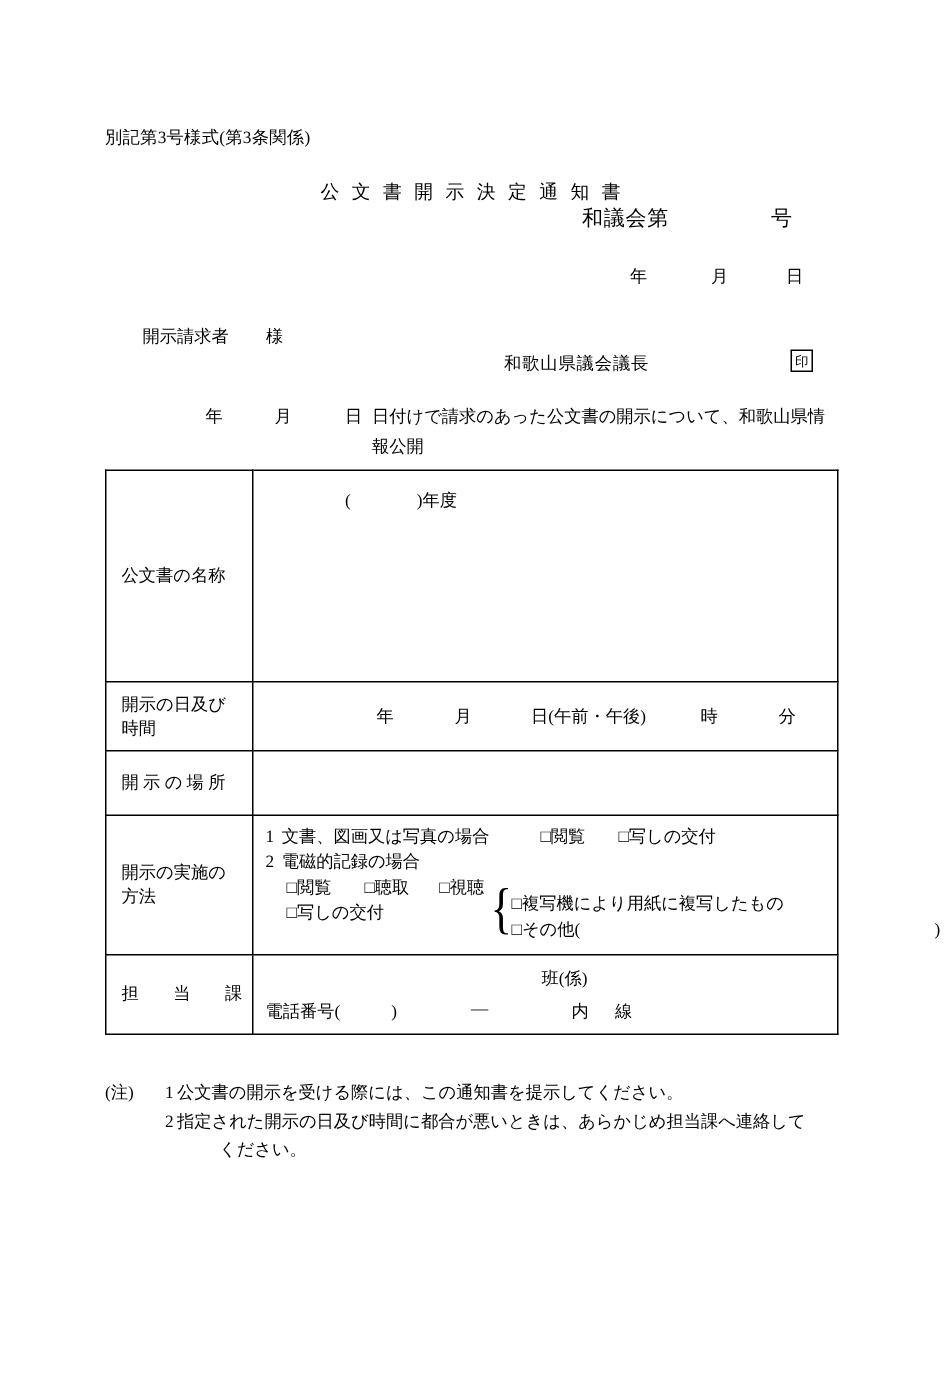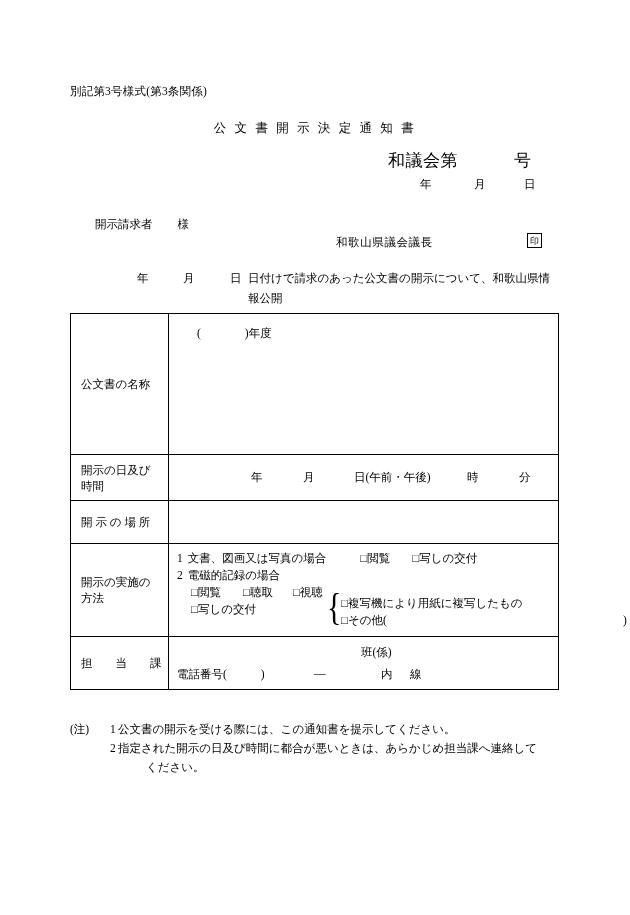--- a/index.html
+++ b/index.html
@@ -37,23 +37,23 @@
     top: 120px;
     width: 630px;
     text-align: center;
     font-size: 12.5px;
     letter-spacing: 2.6px;
   }
 
   .no-line {
     position: absolute;
     left: 388px;
-    top: 149px;
+    top: 137px;
     width: 200px;
-    font-size: 17px;
+    font-size: 14px;
   }
   .no-line .label { letter-spacing: 0.5px; }
   .no-line .gou {
     position: absolute;
     left: 126px;
     top: 0;
   }
 
   .date-line {
     position: absolute;
@@ -125,21 +125,21 @@
     vertical-align: middle;
     padding: 0;
   }
   .tbl td.lbl {
     width: 98px;
     text-align: left;
     padding-left: 10px;
     line-height: 16px;
   }
 
-  .row-name td { height: 140px; }
+  .row-name td { height: 140px; padding-left: 33px; }
   .cell-name {
     position: relative;
     height: 140px;
   }
   .cell-name .fiscal {
     position: absolute;
     left: 28px;
     top: 12px;
   }
   .cell-name .fiscal .paren-open { margin-right: 44px; }

